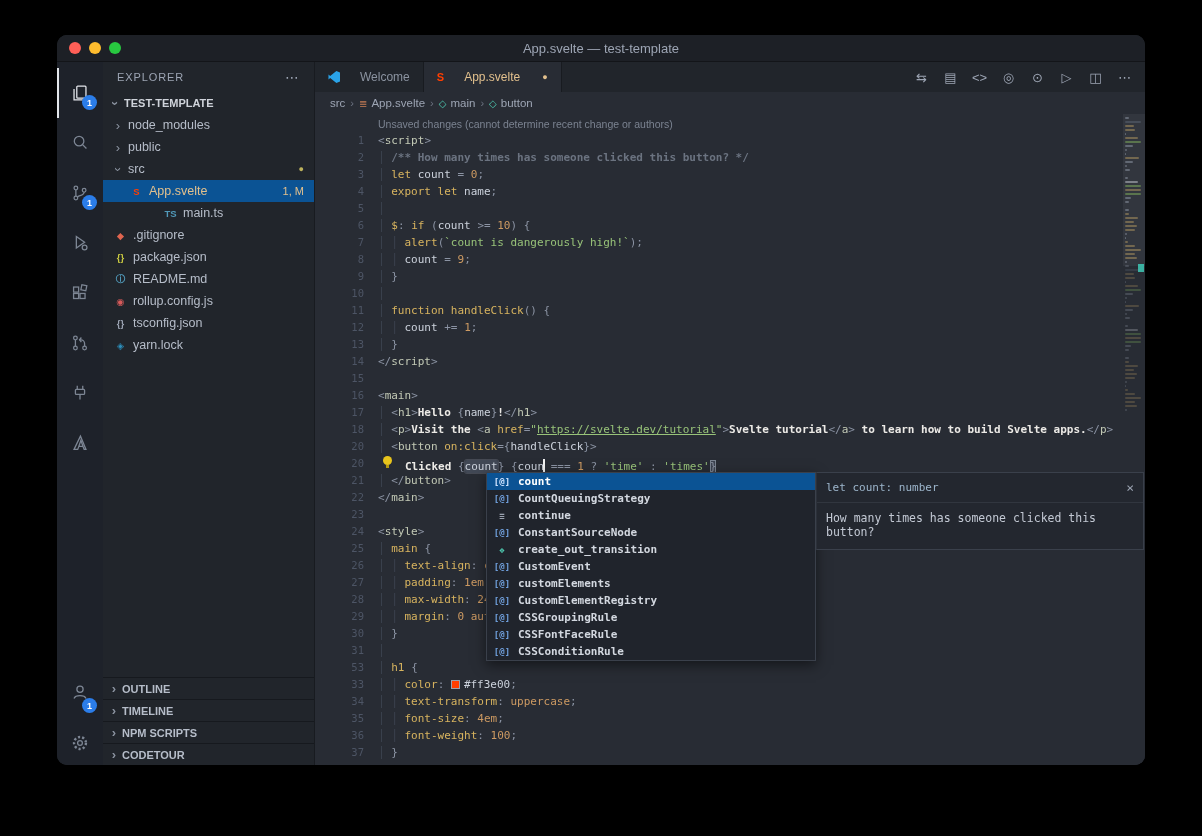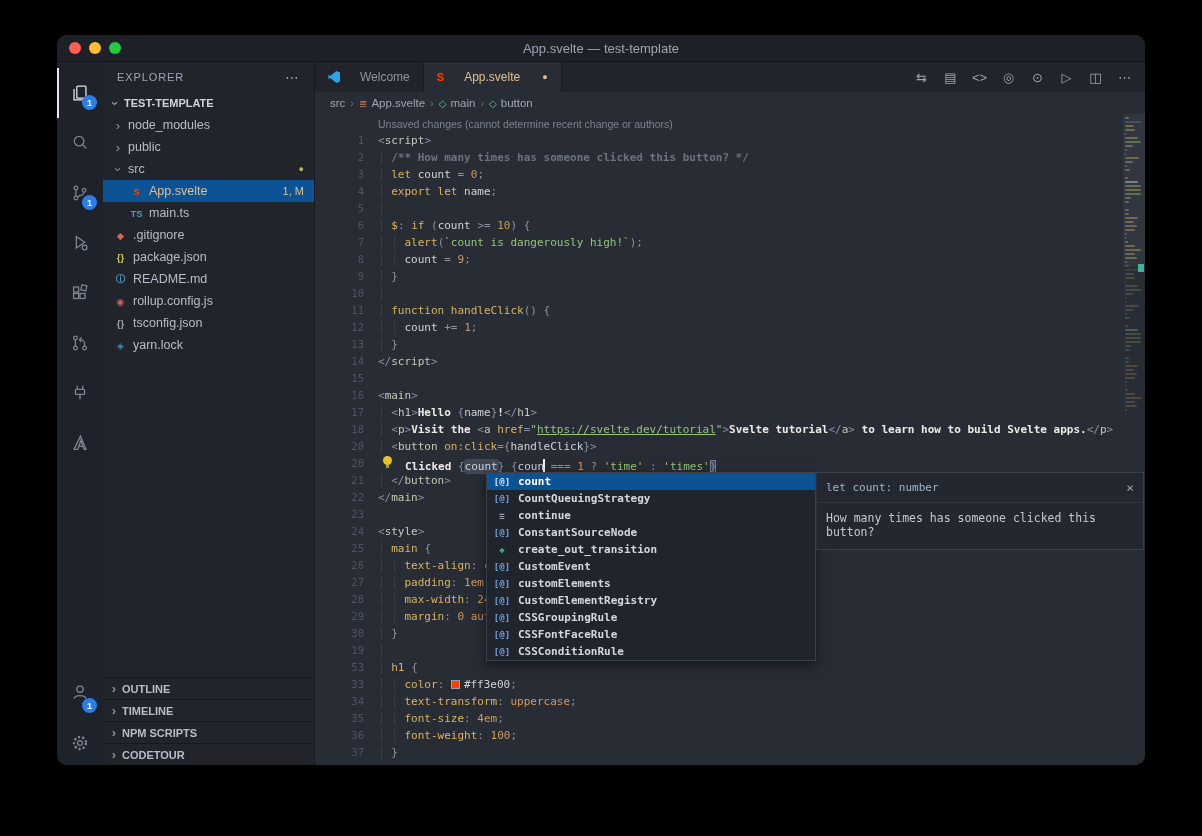--- a/index.html
+++ b/index.html
@@ -240,21 +240,21 @@
             <span class="chev open">›</span>
             <span class="tlabel">src</span>
             <span class="gitdot">●</span>
           </div>
           <div class="tree-row selected" style="padding-left: 26px;">
             <span class="ficon" style="color: rgb(255, 62, 0);">S</span>
             <span class="tlabel mod">App.svelte</span>
             <span class="gitbadge">1, M</span>
           </div>
           <div class="tree-row" style="padding-left: 26px;">
-            <span class="ficon" style="color: rgb(81, 154, 186);">TS</span>
+            <span class="ficon" style="color: rgb(81, 154, 186); margin-left: 34px;">TS</span>
             <span class="tlabel">main.ts</span>
           </div>
           <div class="tree-row" style="padding-left: 10px;">
             <span class="ficon" style="color: rgb(224, 101, 79);">◆</span>
             <span class="tlabel">.gitignore</span>
           </div>
           <div class="tree-row" style="padding-left: 10px;">
             <span class="ficon" style="color: rgb(203, 203, 65);">{}</span>
             <span class="tlabel">package.json</span>
           </div>
@@ -366,21 +366,21 @@
             <div class="line"><span class="ln">21</span><span class="codetext"><span class="tk-g">│ </span><span class="tk-p">&lt;/</span><span class="tk-t">button</span><span class="tk-p">&gt;</span></span></div>
             <div class="line"><span class="ln">22</span><span class="codetext"><span class="tk-p">&lt;/</span><span class="tk-t">main</span><span class="tk-p">&gt;</span></span></div>
             <div class="line"><span class="ln">23</span><span class="codetext"></span></div>
             <div class="line"><span class="ln">24</span><span class="codetext"><span class="tk-p">&lt;</span><span class="tk-t">style</span><span class="tk-p">&gt;</span></span></div>
             <div class="line"><span class="ln">25</span><span class="codetext"><span class="tk-g">│ </span><span class="tk-a">main </span><span class="tk-p">{</span></span></div>
             <div class="line"><span class="ln">26</span><span class="codetext"><span class="tk-g">│ │ </span><span class="tk-a">text-align</span><span class="tk-p">: </span><span class="tk-n">center</span><span class="tk-p">;</span></span></div>
             <div class="line"><span class="ln">27</span><span class="codetext"><span class="tk-g">│ │ </span><span class="tk-a">padding</span><span class="tk-p">: </span><span class="tk-n">1em</span><span class="tk-p">;</span></span></div>
             <div class="line"><span class="ln">28</span><span class="codetext"><span class="tk-g">│ │ </span><span class="tk-a">max-width</span><span class="tk-p">: </span><span class="tk-n">240px</span><span class="tk-p">;</span></span></div>
             <div class="line"><span class="ln">29</span><span class="codetext"><span class="tk-g">│ │ </span><span class="tk-a">margin</span><span class="tk-p">: </span><span class="tk-n">0 auto</span><span class="tk-p">;</span></span></div>
             <div class="line"><span class="ln">30</span><span class="codetext"><span class="tk-g">│ </span><span class="tk-p">}</span></span></div>
-            <div class="line"><span class="ln">19</span><span class="codetext"><span class="tk-g">│</span></span></div>
+            <div class="line"><span class="ln">31</span><span class="codetext"><span class="tk-g">│</span></span></div>
             <div class="line"><span class="ln">53</span><span class="codetext"><span class="tk-g">│ </span><span class="tk-a">h1 </span><span class="tk-p">{</span></span></div>
             <div class="line"><span class="ln">33</span><span class="codetext"><span class="tk-g">│ │ </span><span class="tk-a">color</span><span class="tk-p">: </span><span class="swatch"></span><span class="tk-v">#ff3e00</span><span class="tk-p">;</span></span></div>
             <div class="line"><span class="ln">34</span><span class="codetext"><span class="tk-g">│ │ </span><span class="tk-a">text-transform</span><span class="tk-p">: </span><span class="tk-n">uppercase</span><span class="tk-p">;</span></span></div>
             <div class="line"><span class="ln">35</span><span class="codetext"><span class="tk-g">│ │ </span><span class="tk-a">font-size</span><span class="tk-p">: </span><span class="tk-n">4em</span><span class="tk-p">;</span></span></div>
             <div class="line"><span class="ln">36</span><span class="codetext"><span class="tk-g">│ │ </span><span class="tk-a">font-weight</span><span class="tk-p">: </span><span class="tk-n">100</span><span class="tk-p">;</span></span></div>
             <div class="line"><span class="ln">37</span><span class="codetext"><span class="tk-g">│ </span><span class="tk-p">}</span></span></div>
           </div>
 
         <div class="minimap">
           <div class="mm-slider"></div>

